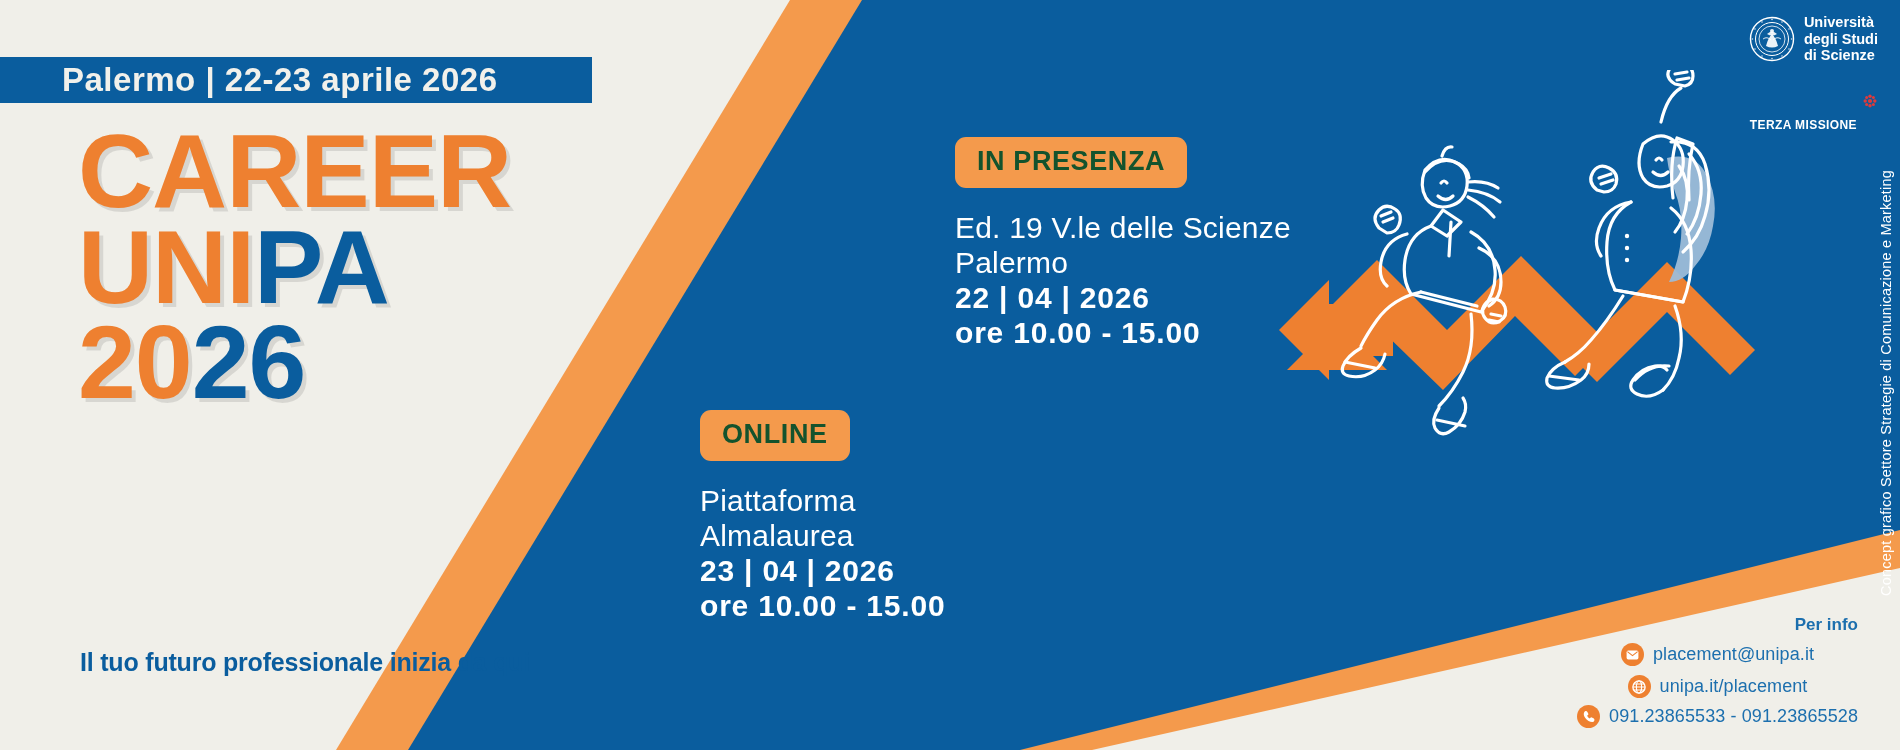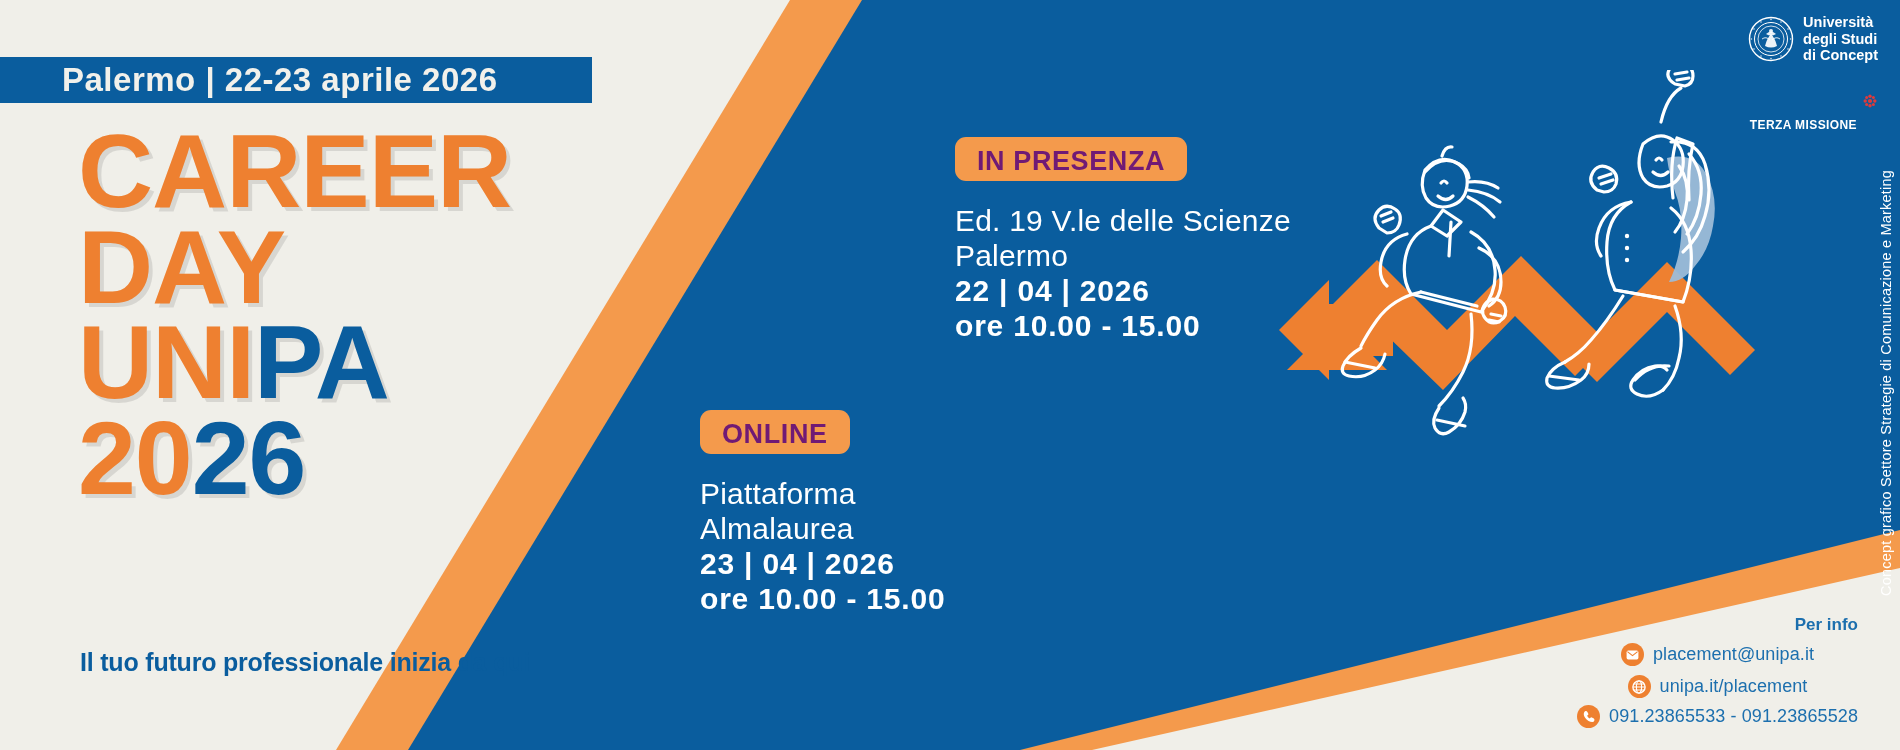--- a/index.html
+++ b/index.html
@@ -61,25 +61,25 @@
     font-size:25px;
     font-weight:700;
     letter-spacing:-.2px;
     white-space:nowrap;
   }
 
   
   .pill {
     display:inline-block;
     background:#f49a4c;
-    color:#701a75;
+    color:#14532d;
     font-size:27px;
     font-weight:700;
     letter-spacing:.6px;
-    padding:9px 22px 4px 22px;
+    padding:9px 22px 11px 22px;
     border-radius:11px;
     white-space:nowrap;
   }
   .block-presenza { position:absolute; left:955px; top:137px; }
   .block-online   { position:absolute; left:700px; top:410px; }
 
   .info-text { margin-top:22px; color:#ffffff; white-space:nowrap; }
   .info-line {
     font-size:30px;
     line-height:1.17;
@@ -172,21 +172,20 @@
 
     <polygon points="1020,750 1900,530 1900,568 1092,750" fill="#f49a4c"></polygon>
   </svg>
 
   <div class="date-bar">
     <span class="date-bar-text">Palermo | 22-23 aprile 2026</span>
   </div>
 
   <div class="title-block">
     <div class="title-line t1">CAREER</div>
-    <div class="title-line t2">DAY</div>
     <div class="title-line t3"><span class="seg-orange">UNI</span><span class="seg-blue">PA</span></div>
     <div class="title-line t4"><span class="seg-orange">20</span><span class="seg-blue">26</span></div>
   </div>
   <div class="tagline">Il tuo futuro professionale inizia da qui</div>
 
   <div class="block-presenza">
     <div class="pill">IN PRESENZA</div>
     <div class="info-text">
       <div class="info-line">Ed. 19 V.le delle Scienze</div>
       <div class="info-line">Palermo</div>
@@ -312,21 +311,21 @@
             <circle cx="13" cy="40" r=".8"></circle>
           <circle cx="6" cy="33" r=".8"></circle>
             <circle cx="3.4" cy="23" r=".8"></circle>
           <circle cx="6" cy="13" r=".8"></circle>
             <circle cx="13" cy="6" r=".8"></circle>
         </g>
       </svg>
       <div class="logo-text">
         <div>Università</div>
         <div>degli Studi</div>
-        <div>di Concept</div>
+        <div>di Scienze</div>
       </div>
     </div>
     <div class="terza-row">
       <span class="terza-text">TERZA MISSIONE</span>
       <svg class="terza-mark" viewBox="0 0 14 14">
         <g fill="#e03a3a">
           <circle cx="7" cy="2.2" r="1.7"></circle>
             <circle cx="11.8" cy="7" r="1.7"></circle>
           <circle cx="7" cy="11.8" r="1.7"></circle>
             <circle cx="2.2" cy="7" r="1.7"></circle>

